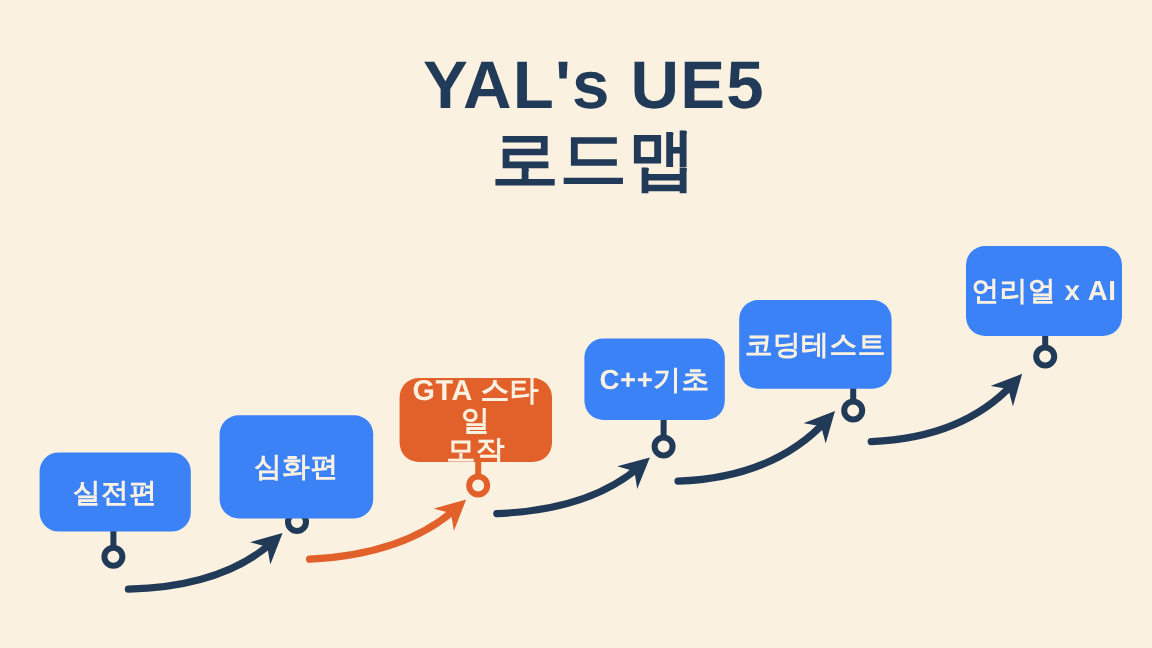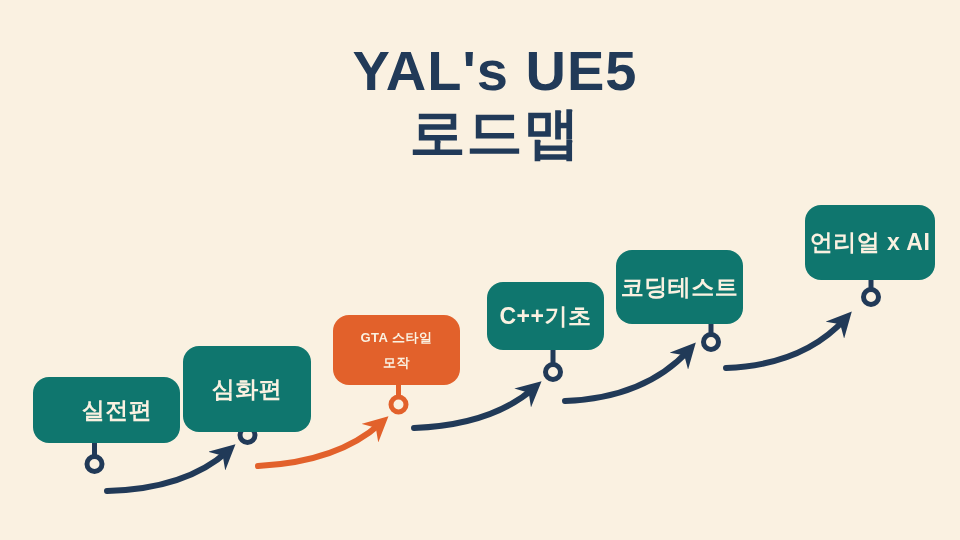--- a/index.html
+++ b/index.html
@@ -44,23 +44,23 @@
     flex-direction: column;
     align-items: center;
     justify-content: center;
     color: #FAF1E1;
     font-weight: 800;
     font-size: 23px;
     line-height: 27px;
     text-align: center;
     letter-spacing: 0.5px;
   }
-  .step.navy { background: #0f766e; }
+  .step.navy { background: #3b82f6; }
   .step.orange { background: #E2612B; }
-  .step.small { font-size: 13px; line-height: 25px; }
+  .step.small { font-size: 24px; line-height: 25px; }
 </style>
 </head>
 <body>
 
 <div class="slide">
 
   <div class="title">
     <span class="t-line">YAL's UE5</span>
     <span class="t-line">로드맵</span>
   </div>
@@ -89,21 +89,21 @@
     <circle cx="711" cy="342" r="7.5" fill="#FAF1E1" stroke="#213A58" stroke-width="5"></circle>
     <circle cx="871" cy="297" r="7.5" fill="#FAF1E1" stroke="#213A58" stroke-width="5"></circle>
 
     <path d="M107,491 Q186,489 228,451" fill="none" stroke="#213A58" stroke-width="6" stroke-linecap="round" marker-end="url(#ah-navy)"></path>
     <path d="M258,466 Q338,462 381,423" fill="none" stroke="#E2612B" stroke-width="6" stroke-linecap="round" marker-end="url(#ah-orange)"></path>
     <path d="M414,428 Q492,425 534,388" fill="none" stroke="#213A58" stroke-width="6" stroke-linecap="round" marker-end="url(#ah-navy)"></path>
     <path d="M565,401 Q645,398 689,350" fill="none" stroke="#213A58" stroke-width="6" stroke-linecap="round" marker-end="url(#ah-navy)"></path>
     <path d="M726,368 Q803,365 845,319" fill="none" stroke="#213A58" stroke-width="6" stroke-linecap="round" marker-end="url(#ah-navy)"></path>
   </svg>
 
-  <div class="step navy" style="left:33px; top:377px; width:126px; height:66px;padding-left:21px;">
+  <div class="step navy" style="left:33px; top:377px; width:126px; height:66px;">
     <div>실전편</div>
   </div>
 
   <div class="step navy" style="left:183px; top:346px; width:128px; height:86px;">
     <div>심화편</div>
   </div>
 
   <div class="step orange small" style="left:333px; top:315px; width:127px; height:70px;">
     <div>GTA 스타일</div>
     <div>모작</div>

